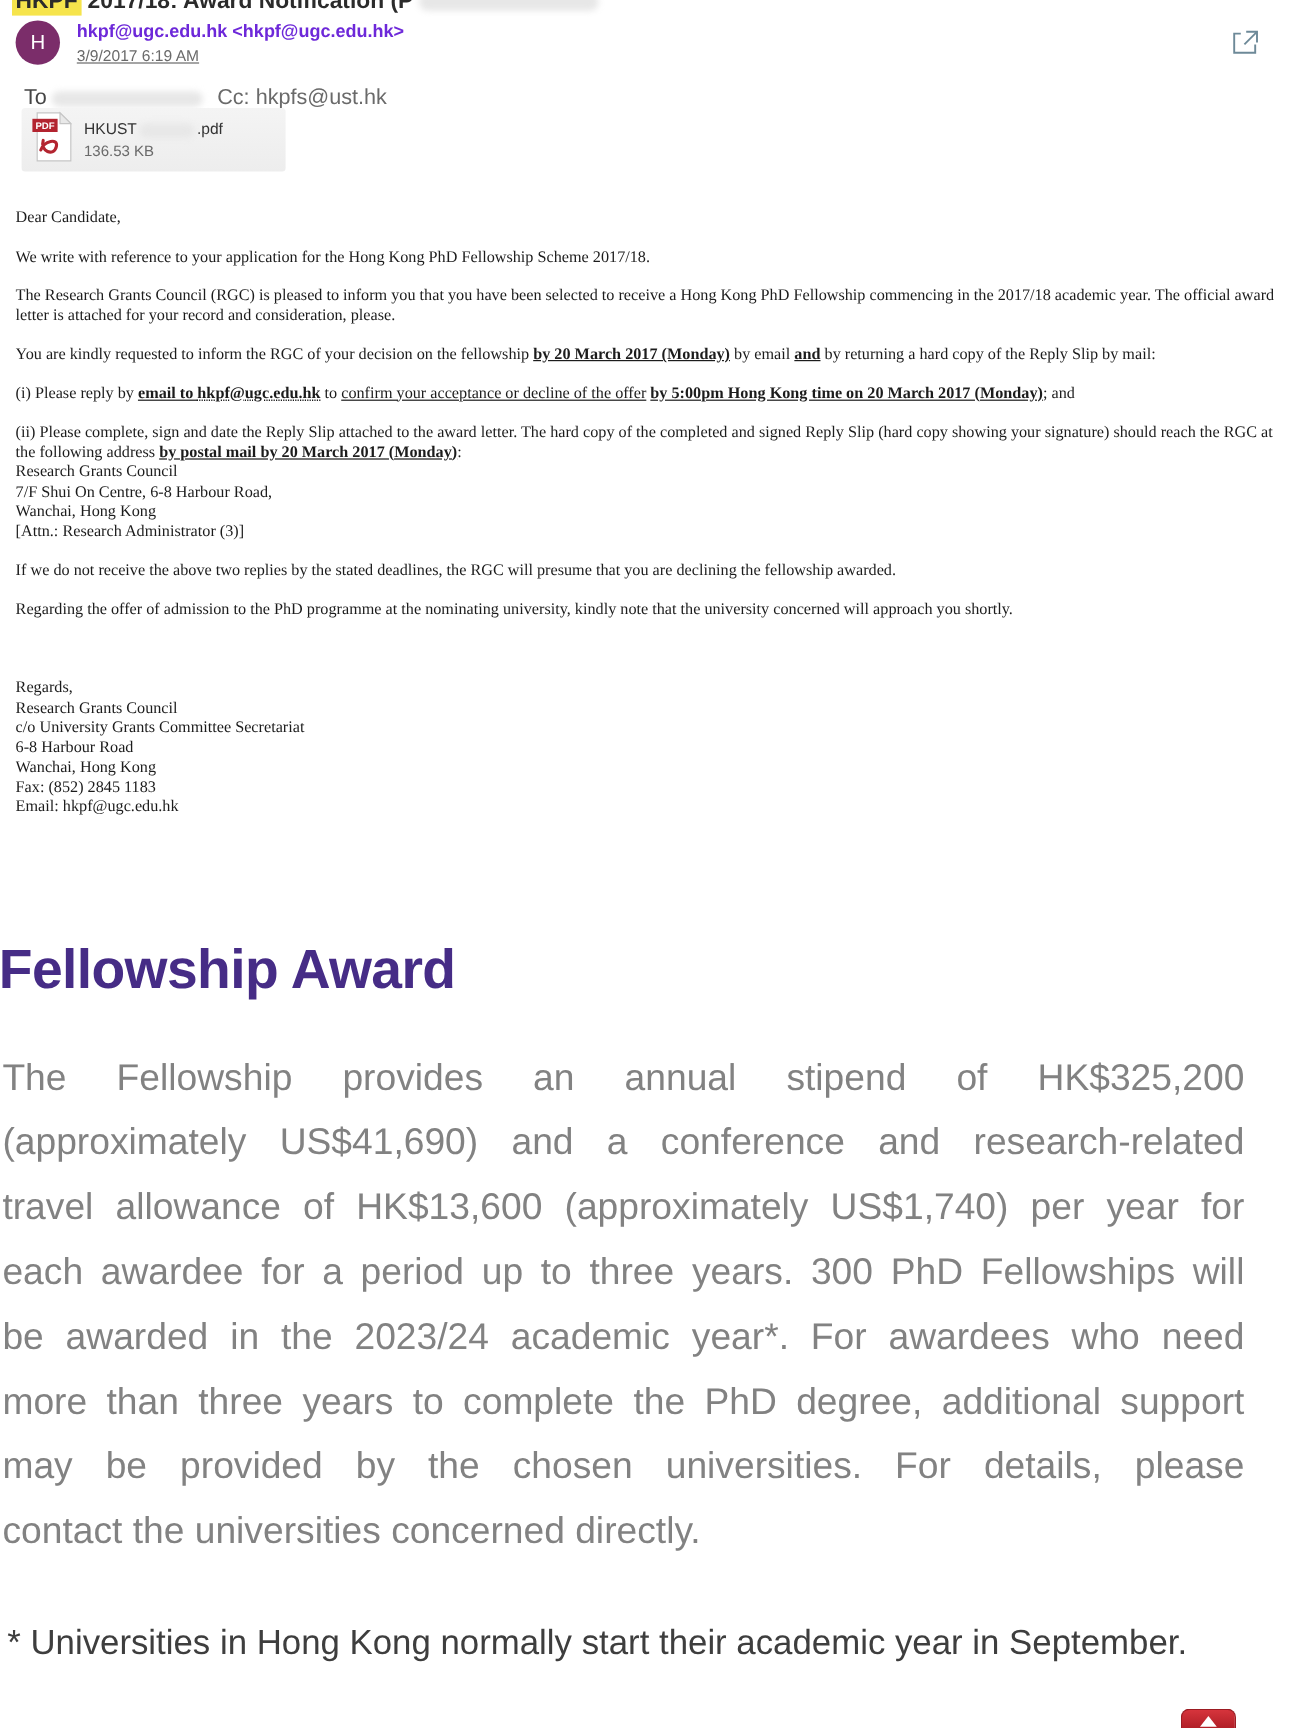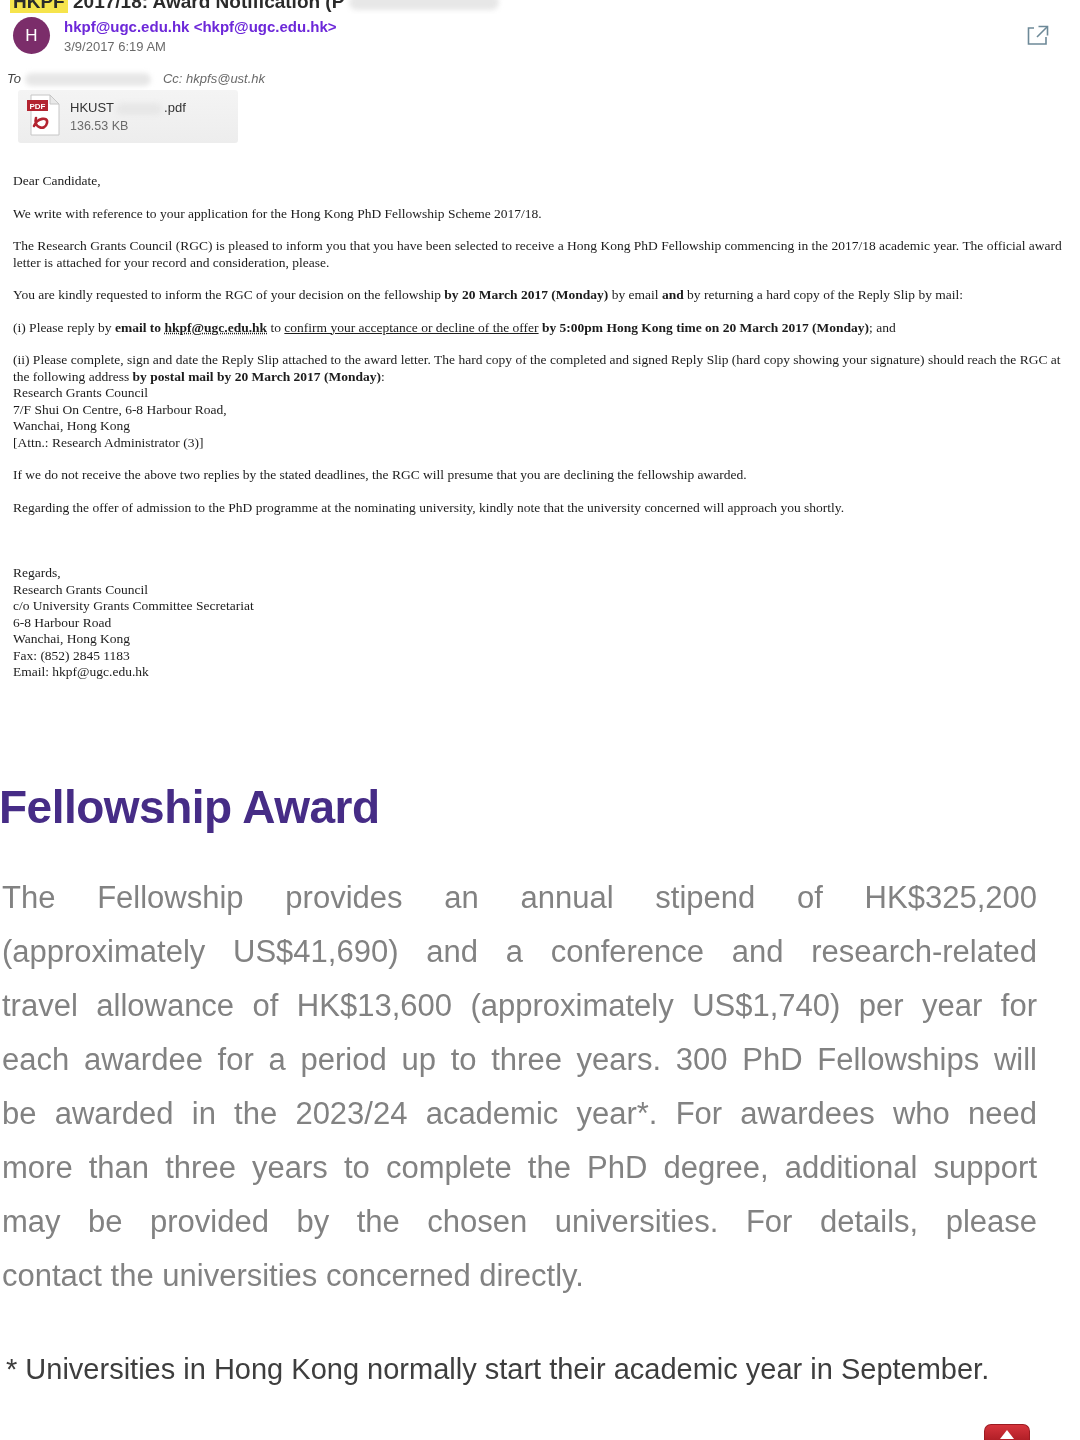--- a/index.html
+++ b/index.html
@@ -42,24 +42,24 @@
 
   
   .header { position: absolute; top: 17px; left: 13px; display: flex; gap: 14px; }
   .avatar {
     width: 37px; height: 37px; border-radius: 50%;
     background: var(--avatar, #7b2d6a);
     color: #fff; font-size: 17px;
     display: flex; align-items: center; justify-content: center;
   }
   .sender { font-size: 15px; font-weight: bold; color: #6d28d9; padding-top: 1px; }
-  .date { font-size: 13px; color: #6a6a6a; margin-top: 4px; }
-
-  
-  .to-row { position: absolute; top: 71px; left: 7px; font-size: 13px; color: #454545; font-style: italic; }
+  .date { font-size: 13px; color: #6a6a6a; margin-top: 4px; text-decoration: underline; }
+
+  
+  .to-row { position: absolute; top: 71px; left: 20px; font-size: 18px; color: #454545; }
   .to-redact { width: 126px; height: 13px; margin-left: 4px; }
   .cc { color: #6a6a6a; margin-left: 12px; }
 
   
   .attachment {
     position: absolute; top: 90px; left: 18px;
     width: 220px; height: 53px;
     background: linear-gradient(#f4f4f4, #ededed);
     border-radius: 3px;
     display: flex; align-items: center;
@@ -75,21 +75,21 @@
   .email-body {
     position: absolute; top: 166px; left: 13px; right: 12px;
     height: 552px; overflow: hidden;
     font-family: "Liberation Serif", serif;
     font-size: 13.5px; line-height: 16.5px; color: #1c1c1c;
   }
   .para { margin-top: 16px; }
   .para.first { margin-top: 7px; }
   .para.tight { margin-top: 0; }
   .para.sig { margin-top: 49px; }
-  .b { font-weight: bold; }
+  .b { font-weight: bold; text-decoration: underline; }
   .u { text-decoration: underline; }
   .du { font-weight: bold; text-decoration: underline; text-decoration-style: dotted; }
 
   
   .award { position: absolute; top: 780px; left: 0; width: 1080px; }
   .award h1 {
     font-size: 46px; font-weight: bold;
     color: var(--title_purple, #462c86);
     letter-spacing: -0.5px;
     margin-left: -1px;

